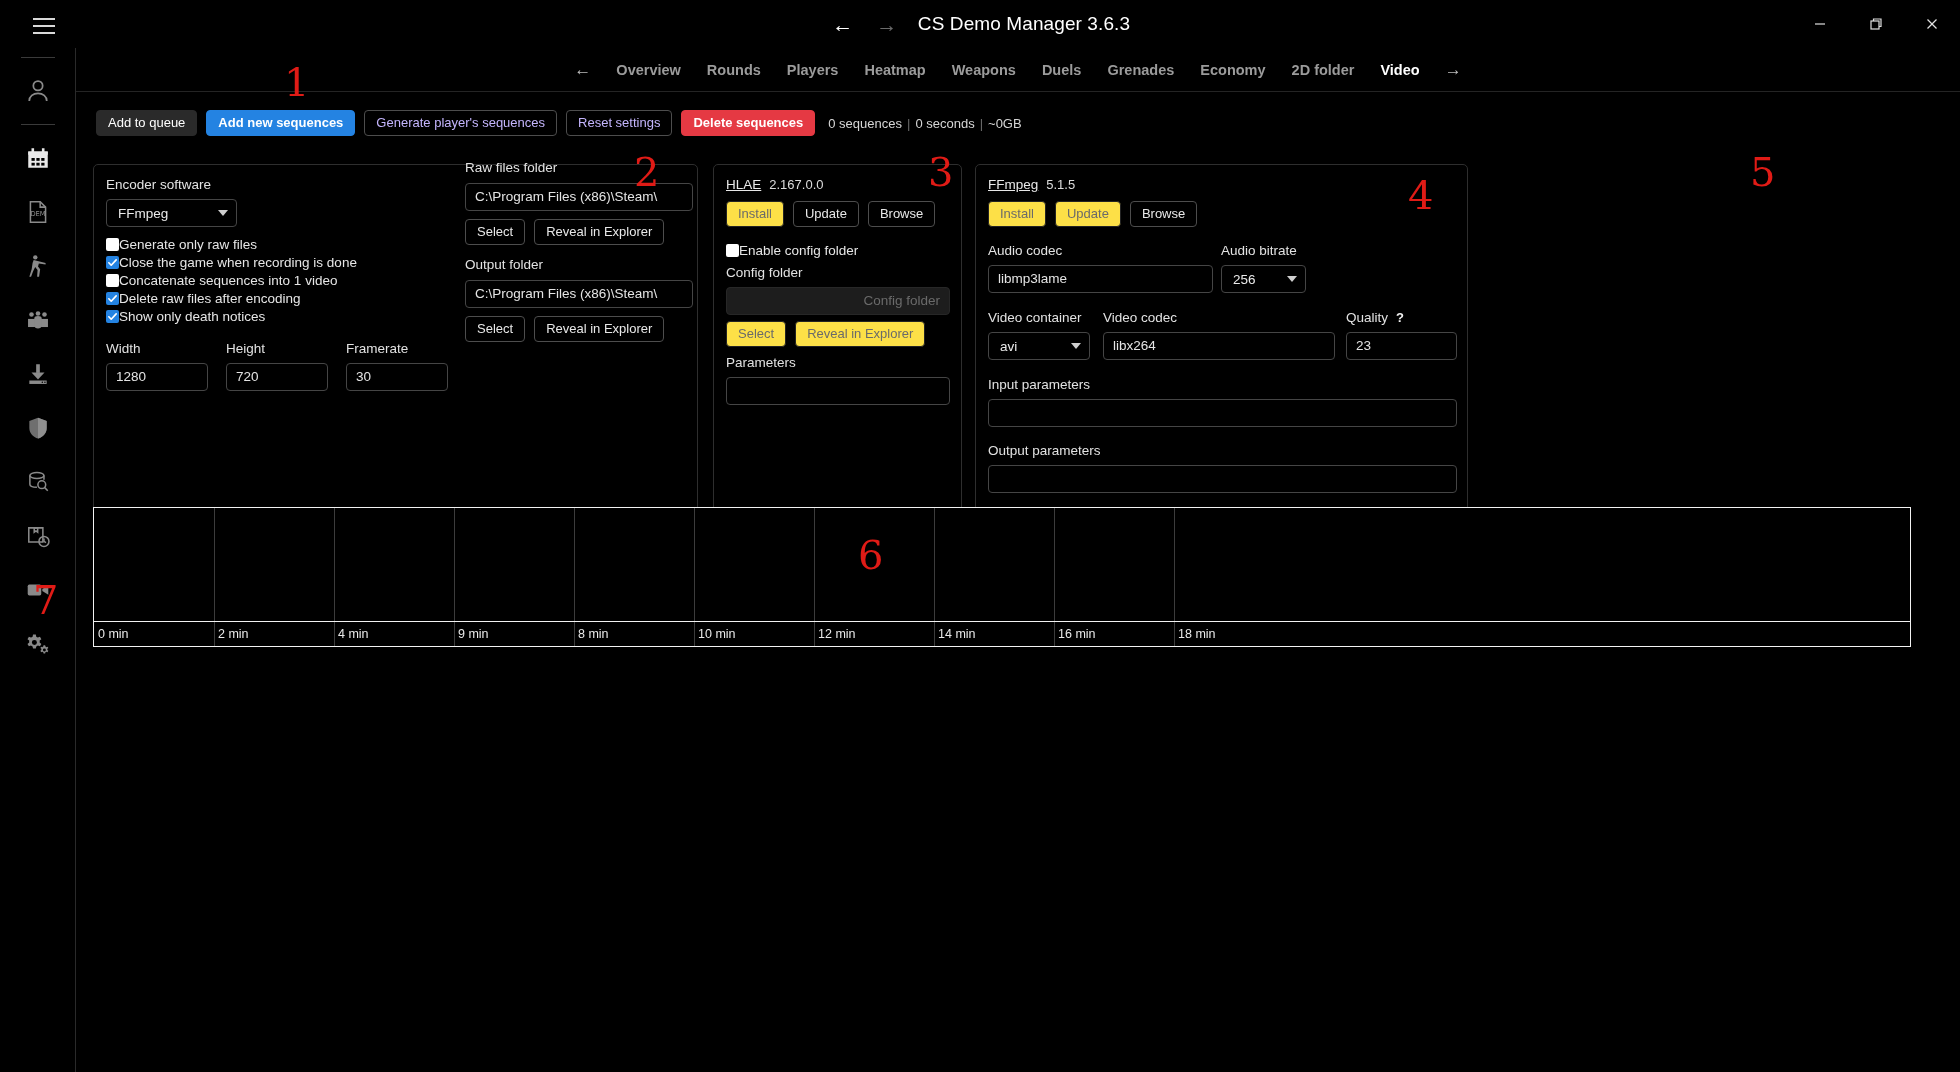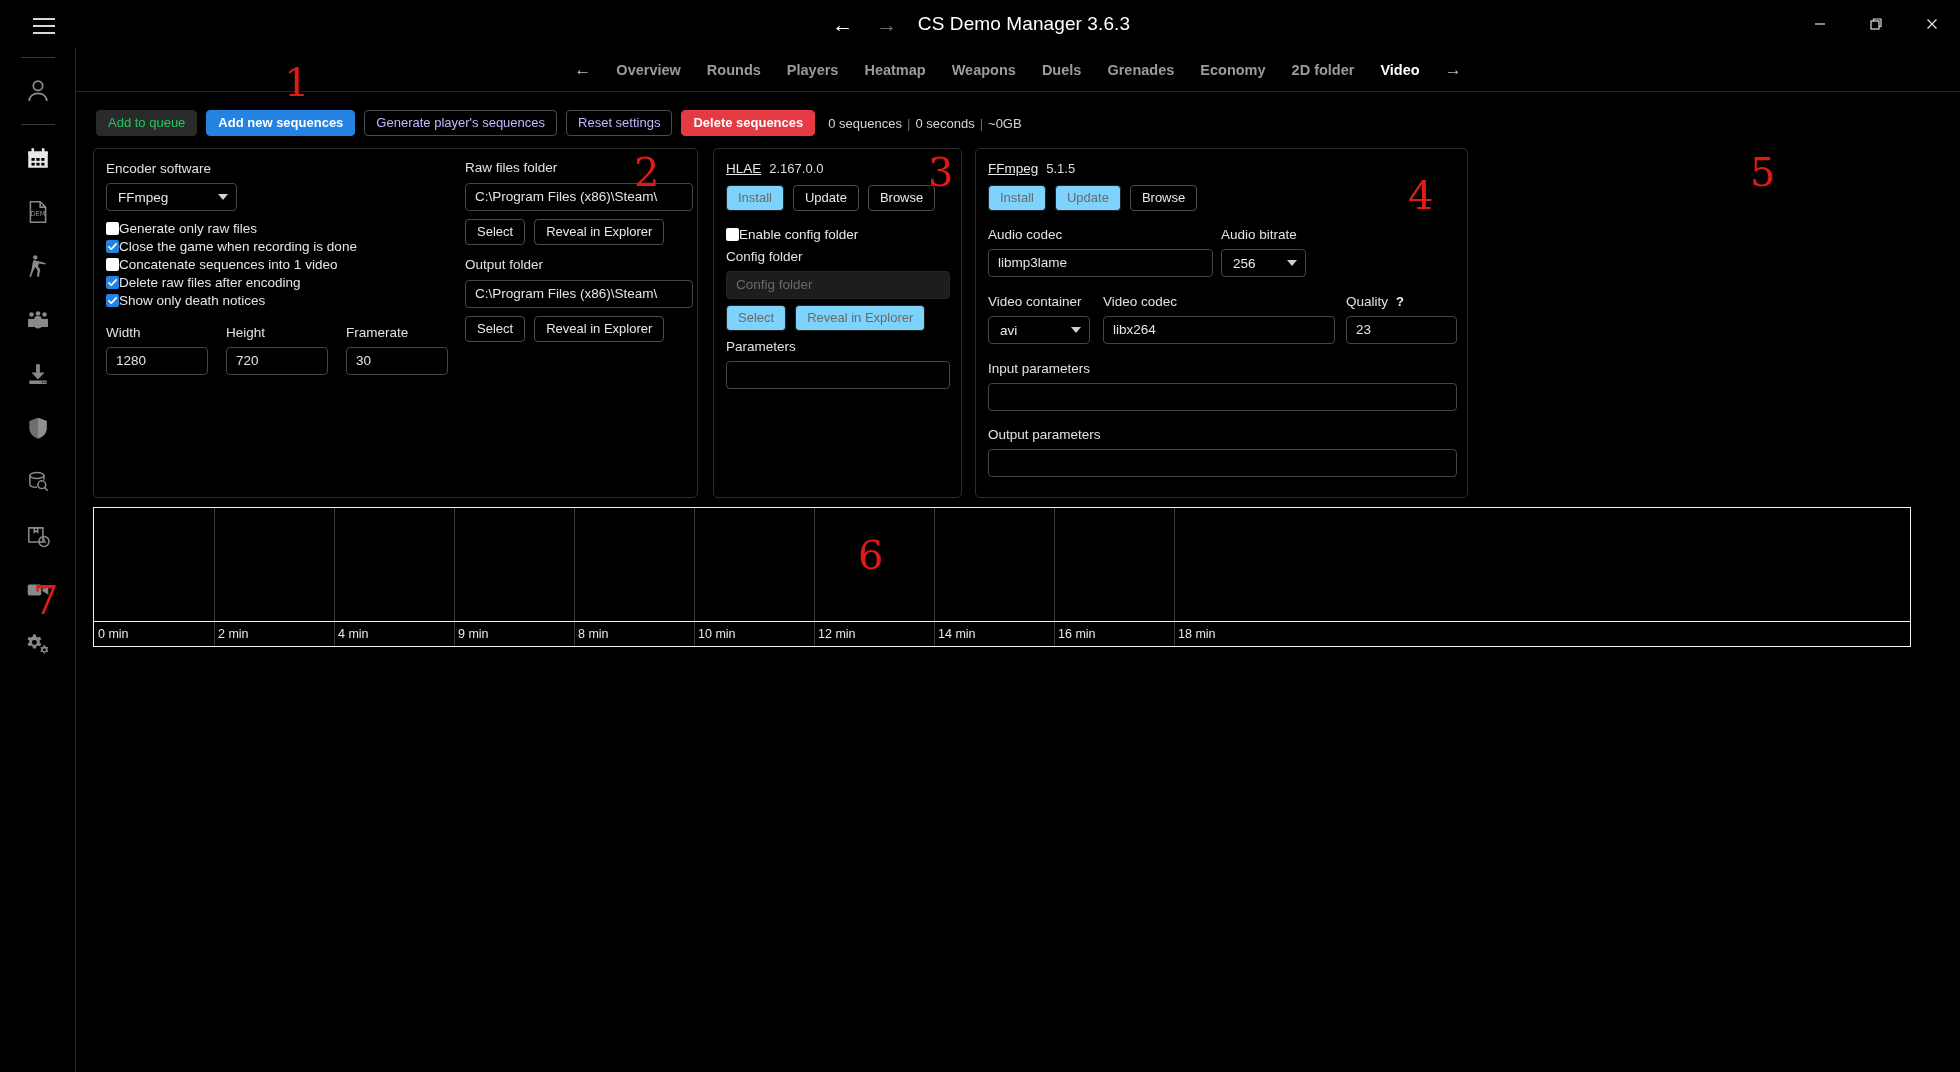--- a/index.html
+++ b/index.html
@@ -73,32 +73,32 @@
   
   .toolbar {
     position:absolute; left:96px; top:110px; height:26px;
     display:flex; align-items:center; gap:9px;
   }
   .btn {
     height:26px; padding:0 11px; border-radius:4px;
     font-size:13px; line-height:24px; white-space:nowrap; cursor:pointer;
     border:1px solid #4d4d4d; background:transparent; color:#c4b5fd;
   }
-  .btn.disabled { background:#2a2a2a; border-color:#2a2a2a; color:#22c55e; cursor:default; }
+  .btn.disabled { background:#2a2a2a; border-color:#2a2a2a; color:#ffffff; cursor:default; }
   .btn.primary { background:#2483e2; border-color:#2483e2; color:#ffffff; font-weight:bold; }
   .btn.danger  { background:#e53943; border-color:#e53943; color:#ffffff; font-weight:bold; }
   .stats { font-size:13px; color:#d6d6d6; margin-left:4px; white-space:nowrap; }
   .stats .sep { color:#6a6a6a; padding:0 5px; }
 
   
   .panel {
-    position:absolute; border:1px solid #2e2e2e; border-radius:5px; background:#000;
+    position:absolute; border:1px solid #2e2e2e; border-radius:5px; background:#000;margin-top:16px;
   }
   .p1 { left:93px;   top:148px; width:605px; height:350px; }
-  .p2 { left:713px;  top:148px; width:249px; height:350px; }
+  .p2 { left:713px;  top:148px; width:249px; height:350px;text-align:right; }
   .p3 { left:975px;  top:148px; width:493px; height:350px; }
 
   .sec-label { font-size:13.5px; color:#e2e2e2; }
   .link { color:#e8e8e8; text-decoration:underline; font-size:13.5px; }
   .ver { font-size:13px; color:#dcdcdc; margin-left:8px; }
 
   .field {
     height:28px; border:1px solid #454545; border-radius:4px; background:transparent;
     color:#e4e4e4; font-size:13.5px; padding:0 9px; line-height:26px;
     white-space:nowrap; overflow:hidden; text-overflow:clip;
@@ -119,21 +119,21 @@
     display:flex;align-items:center;justify-content:center; cursor:pointer;
   }
   .chk.on { background:#2483e2; }
   .chk svg { display:block; }
   .chk-lbl { font-size:13.5px; color:#e6e6e6; }
   .smallbtn {
     height:26px; padding:0 11px; border:1px solid #4d4d4d; border-radius:4px;
     font-size:13px; line-height:24px; color:#e8e8e8; cursor:pointer; background:transparent;
     white-space:nowrap; display:inline-block;
   }
-  .smallbtn.disabled { background:#7dd3fc; border-color:#232323; color:#6a6a6a; cursor:default; }
+  .smallbtn.disabled { background:#fde047; border-color:#232323; color:#6a6a6a; cursor:default; }
   .row { display:flex; gap:9px; }
   .qmark { color:#f2f2f2; font-weight:bold; font-size:13px; }
 
   .comment-area {
     position:absolute; left:1461px; top:148px; width:324px; height:350px;
     border:1px solid #3a3a3a; border-radius:4px; background:#000;
   }
   .comment-ph { position:absolute; left:11px; top:9px; font-size:13.5px; color:#6f6f6f; }
   .resize-grip { position:absolute; right:3px; bottom:3px; width:10px; height:10px; }
 

